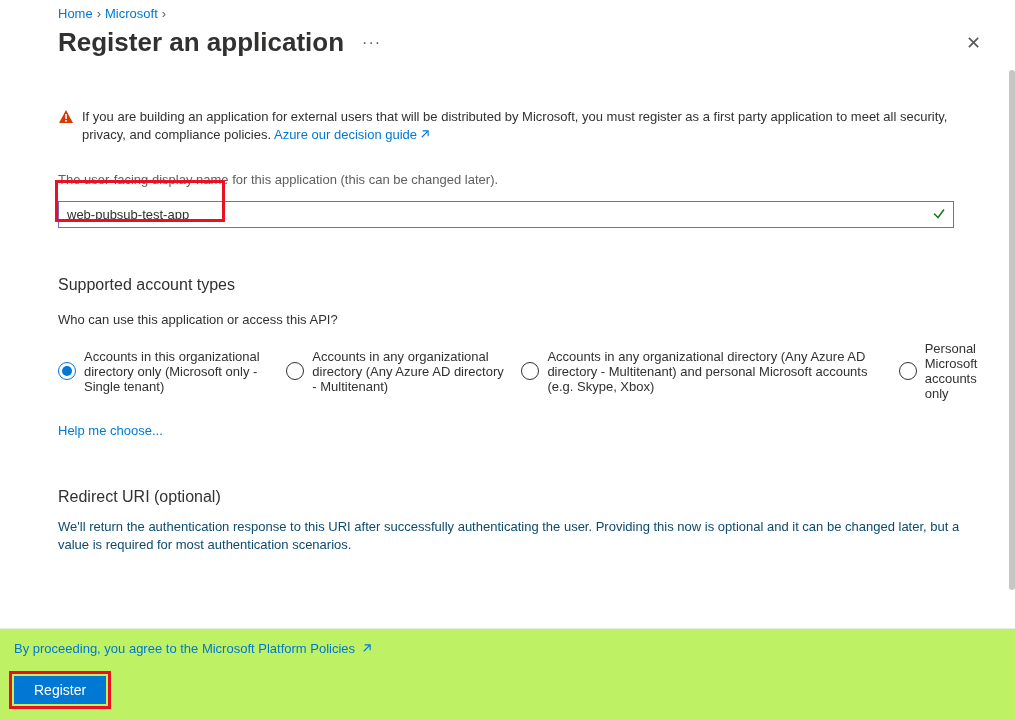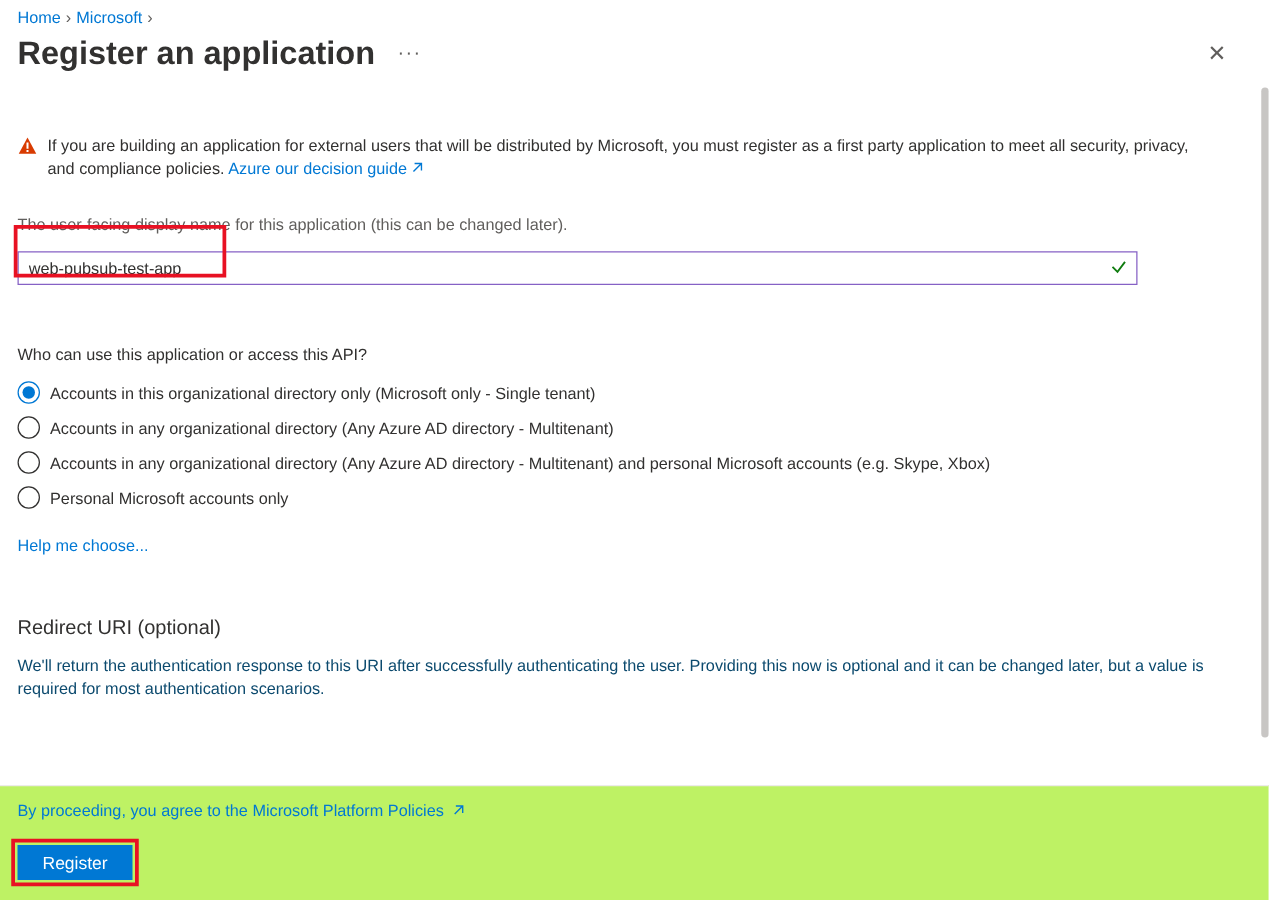--- a/index.html
+++ b/index.html
@@ -14,20 +14,21 @@
       background: #ffffff;
       width: 1015px;
       height: 720px;
       position: relative;
       overflow: hidden;
     }
     .content-wrapper {
       padding: 6px 14px 0 14px;
       height: 620px;
       overflow-y: auto;
+      margin-left: 44px;
     }
     .breadcrumb {
       font-size: 13px;
       margin-bottom: 6px;
     }
     .breadcrumb a {
       color: #0078d4;
       text-decoration: none;
     }
     .breadcrumb .sep {
@@ -137,21 +138,21 @@
       color: #323130;
       margin-bottom: 18px;
     }
     .section-subtext {
       font-size: 13px;
       color: #323130;
       margin-bottom: 14px;
     }
     .radio-group {
       display: flex;
-      flex-direction: column;
+      flex-direction: row;
       gap: 10px;
       margin-bottom: 22px;
       justify-content: flex-end;
     }
     .radio-item {
       display: flex;
       align-items: center;
       gap: 8px;
       font-size: 13px;
       cursor: pointer;
@@ -277,20 +278,21 @@
   <div class="input-wrapper">
     <div class="input-red-highlight"></div>
     <input type="text" class="name-input" value="web-pubsub-test-app" style="">
     <span class="input-check">
       <svg width="14" height="14" viewBox="0 0 14 14">
           <path d="M2 7 L6 11 L12 3" stroke="#107c10" stroke-width="1.5" fill="none"></path>
         </svg>
     </span>
   </div>
 
+  <div class="section-heading">Supported account types</div>
   <div class="section-subtext">Who can use this application or access this API?</div>
 
   <div class="radio-group">
     <label class="radio-item">
       <span class="radio-circle selected">
           <span class="radio-inner"></span>
         </span>
       <span>Accounts in this organizational directory only (Microsoft only - Single tenant)</span>
     </label>
     <label class="radio-item">

